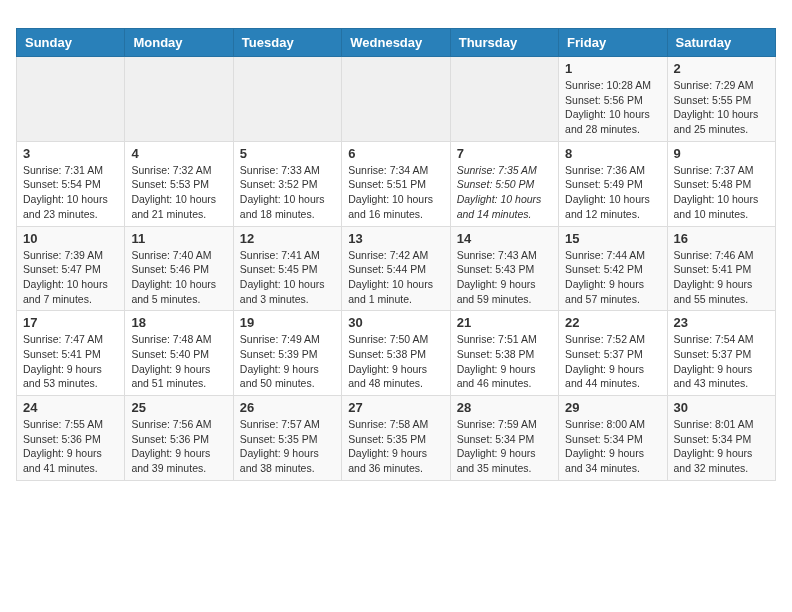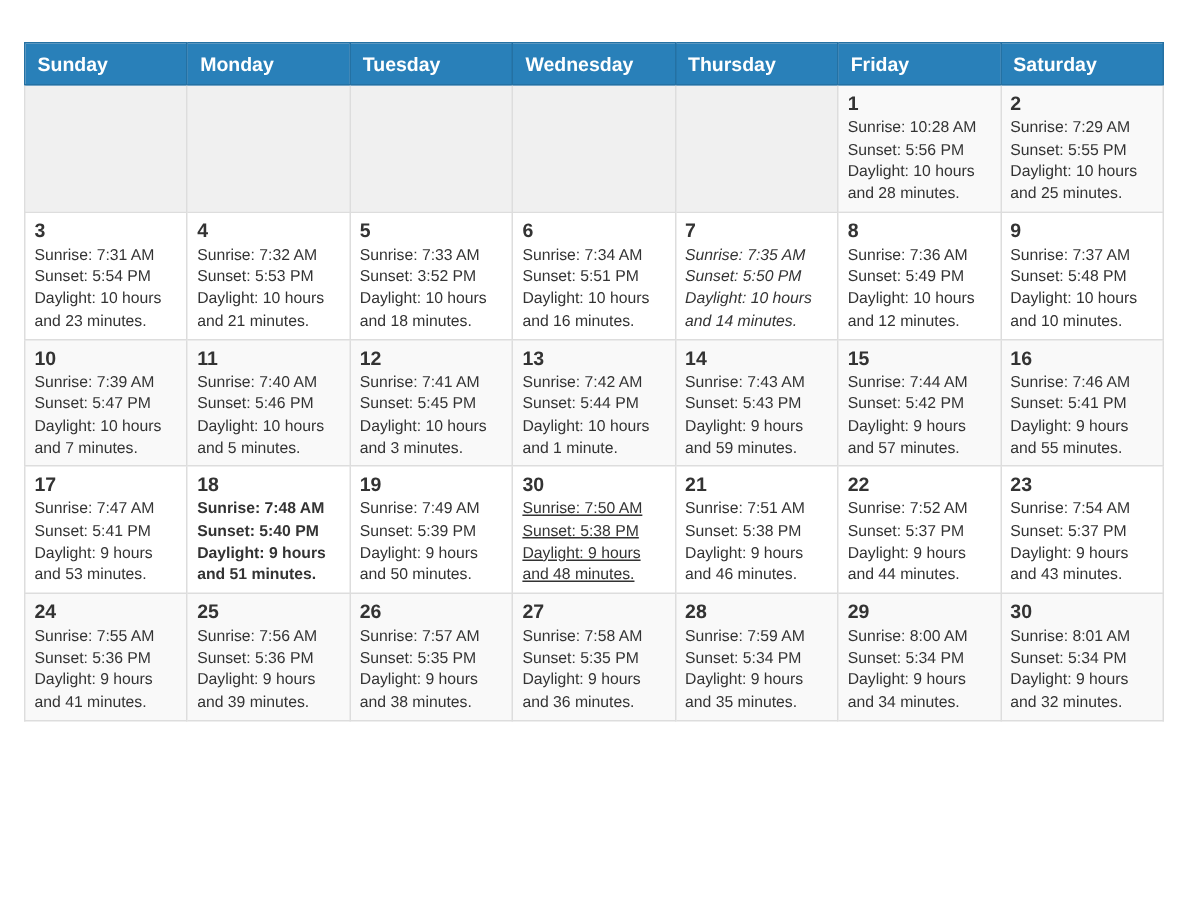--- a/index.html
+++ b/index.html
@@ -217,33 +217,33 @@
       </tr>
       <tr>
         <td>
           <span class="day-number">17</span>
           <div class="day-info" style="white-space: pre-line;">Sunrise: 7:47 AM
 Sunset: 5:41 PM
 Daylight: 9 hours and 53 minutes.</div>
         </td>
         <td>
           <span class="day-number">18</span>
-          <div class="day-info" style="white-space: pre-line; font-weight: bold;">Sunrise: 7:48 AM
+          <div class="day-info" style="white-space: pre-line;">Sunrise: 7:48 AM
 Sunset: 5:40 PM
 Daylight: 9 hours and 51 minutes.</div>
         </td>
         <td>
           <span class="day-number">19</span>
           <div class="day-info" style="white-space: pre-line;">Sunrise: 7:49 AM
 Sunset: 5:39 PM
 Daylight: 9 hours and 50 minutes.</div>
         </td>
         <td>
           <span class="day-number">30</span>
-          <div class="day-info" style="white-space: pre-line; text-decoration: underline;">Sunrise: 7:50 AM
+          <div class="day-info" style="white-space: pre-line;">Sunrise: 7:50 AM
 Sunset: 5:38 PM
 Daylight: 9 hours and 48 minutes.</div>
         </td>
         <td>
           <span class="day-number">21</span>
           <div class="day-info" style="white-space: pre-line;">Sunrise: 7:51 AM
 Sunset: 5:38 PM
 Daylight: 9 hours and 46 minutes.</div>
         </td>
         <td>

